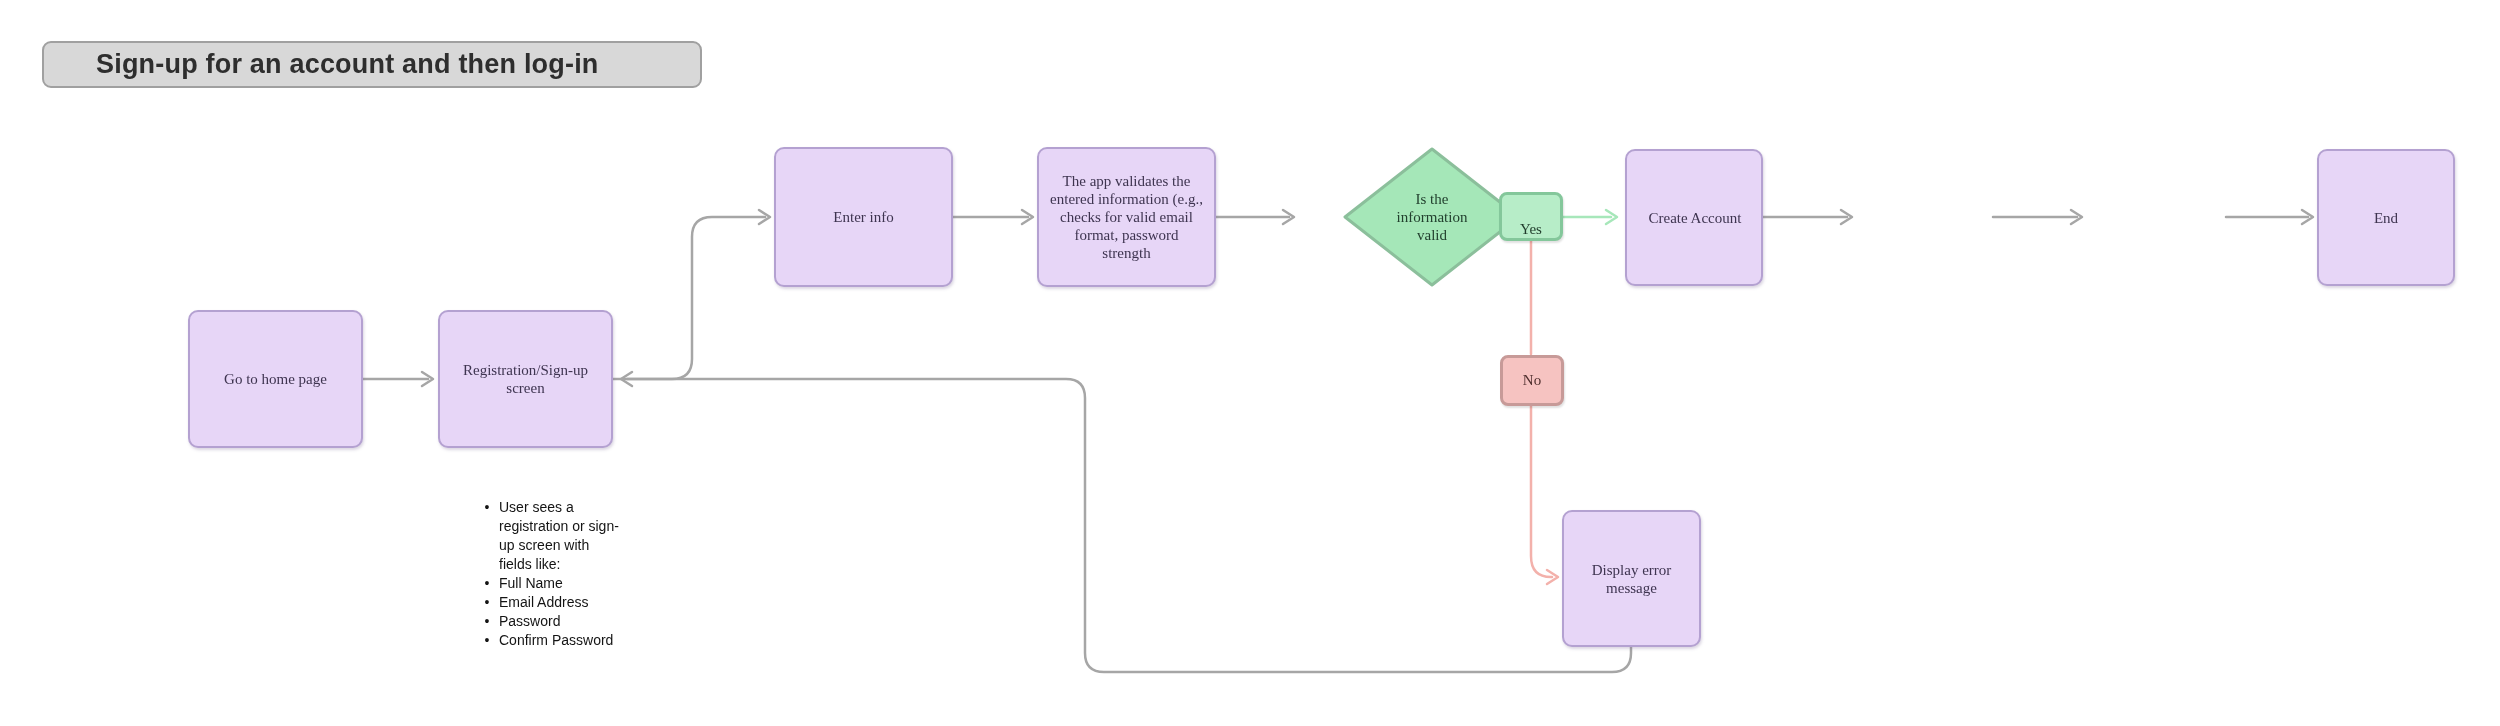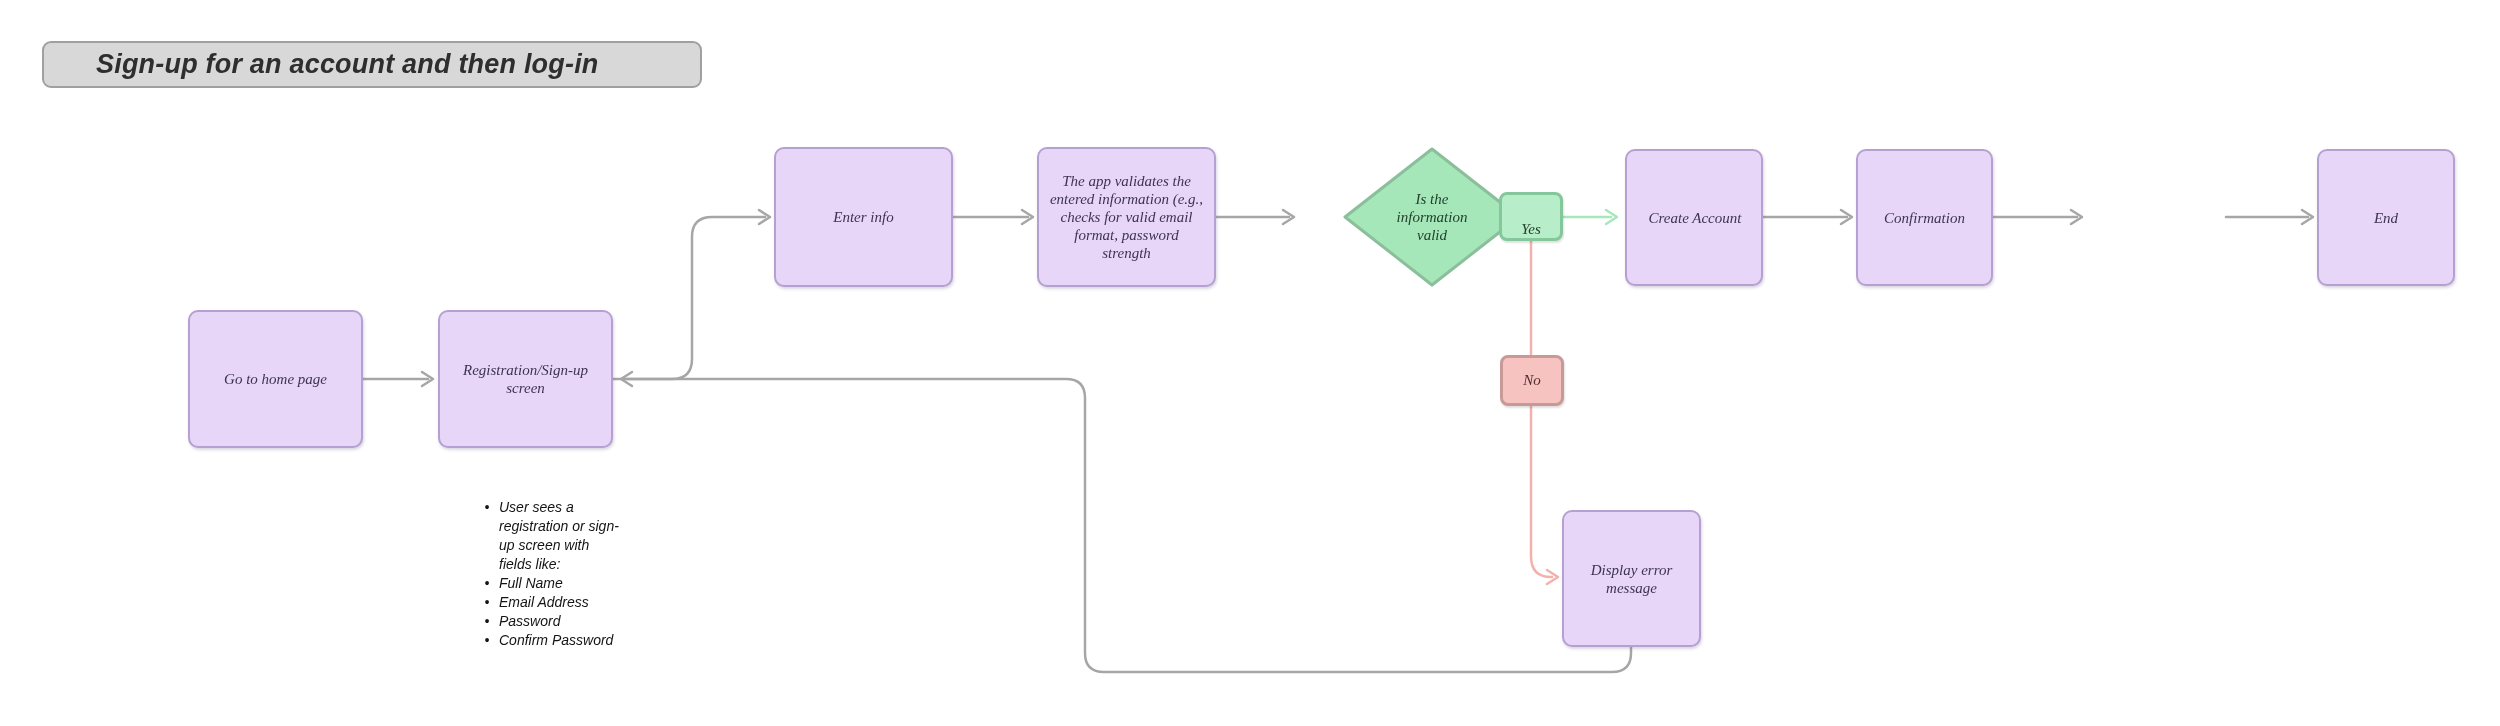--- a/index.html
+++ b/index.html
@@ -10,21 +10,20 @@
     --edge-gray:#a6a6a6; --edge-green:#a7e7ba; --edge-red:#f3b1ab;
     --title-fill:#d8d8d8; --title-border:#a0a0a0; --title-text:#2e2e2e;
     --canvas-bg:#ffffff; --notes-text:#141414;
   }
   html,body{margin:0;padding:0;background:#f4f4f4;}
   .canvas{
     position:relative; width:2500px; height:726px;
     background:var(--canvas-bg);
     font-family:"Liberation Serif","DejaVu Serif",serif;
     overflow:hidden;
-    font-style:italic;
   }
   svg.edges{position:absolute;left:0;top:0;width:2500px;height:726px;}
   svg.edges path{fill:none;stroke-width:2.5px;stroke-linecap:round;stroke-linejoin:round;}
   .e-gray{stroke:var(--edge-gray);}
   .e-green{stroke:var(--edge-green);}
   .e-red{stroke:var(--edge-red);}
 
   .title-box{
     position:absolute; left:42px; top:41px; width:660px; height:47px;
     background:var(--title-fill); border:2.5px solid var(--title-border);
@@ -174,23 +173,20 @@
   </div>
 
   <div class="chip chip-no">
     <span>No</span>
   </div>
 
   <div class="node n-create">
     <span>Create Account</span>
   </div>
 
-  <div class="node n-confirm">
-    <span>Confirmation</span>
-  </div>
 
 
   <div class="node n-end">
     <span>End</span>
   </div>
 
   <div class="node n-error">
     <span>Display error message</span>
   </div>
 

